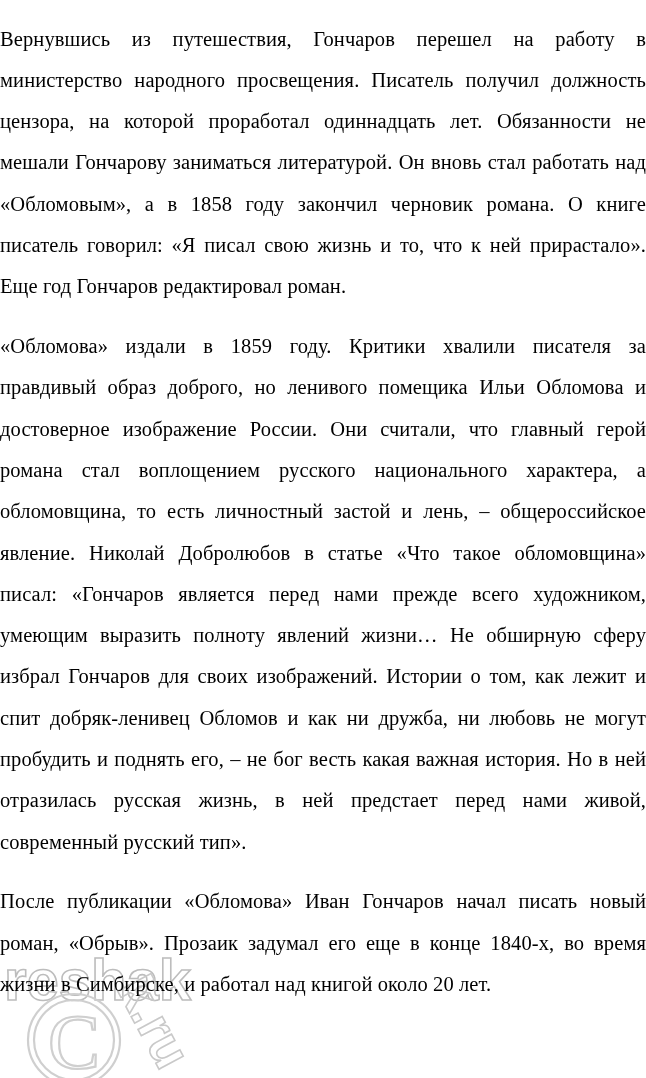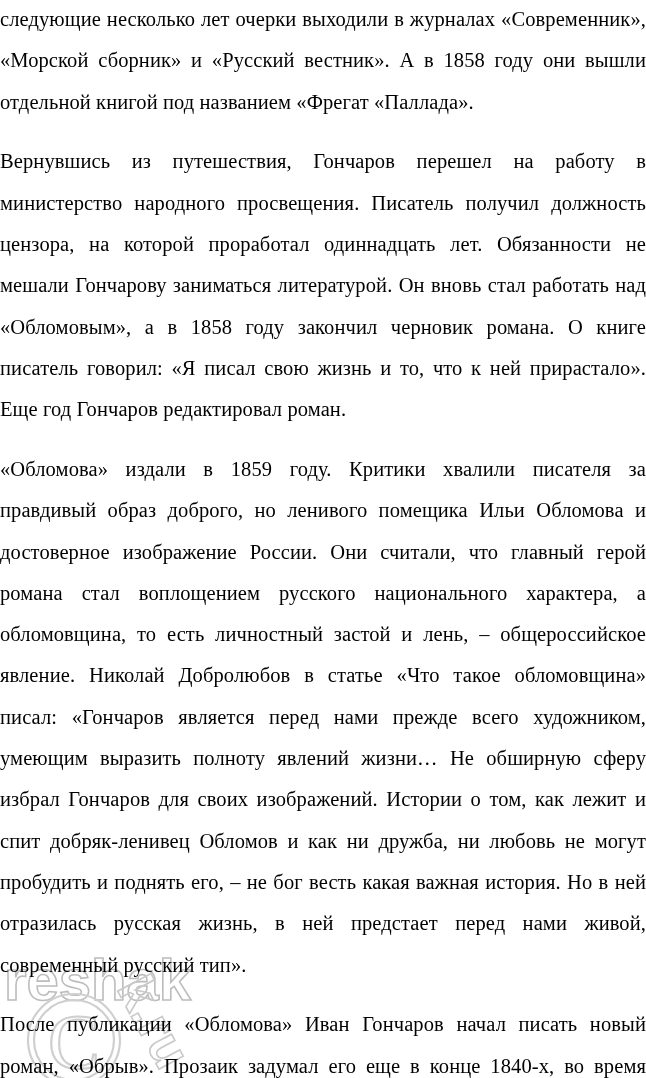--- a/index.html
+++ b/index.html
@@ -113,21 +113,20 @@
       </g>
 
       <circle class="wm-circle-outer" cx="66" cy="110" r="46"></circle>
       <circle class="wm-circle-inner" cx="66" cy="110" r="40"></circle>
       <text class="wm-c-glyph" x="40" y="138">C</text>
     </svg>
   </div>
 
   <div class="text-layer">
 
-    <p class="para cont-top">следующие несколько лет очерки выходили в журналах «Современник», «Морской сборник» и «Русский вестник». А в 1858 году они вышли отдельной книгой под названием «Фрегат «Паллада».</p>
 
     <p class="para gap-std">Вернувшись из путешествия, Гончаров перешел на работу в министерство народного просвещения. Писатель получил должность цензора, на которой проработал одиннадцать лет. Обязанности не мешали Гончарову заниматься литературой. Он вновь стал работать над «Обломовым», а в 1858 году закончил черновик романа. О книге писатель говорил: «Я писал свою жизнь и то, что к ней прирастало». Еще год Гончаров редактировал роман.</p>
 
     <p class="para gap-std">«Обломова» издали в 1859 году. Критики хвалили писателя за правдивый образ доброго, но ленивого помещика Ильи Обломова и достоверное изображение России. Они считали, что главный герой романа стал воплощением русского национального характера, а обломовщина, то есть личностный застой и лень, – общероссийское явление. Николай Добролюбов в статье «Что такое обломовщина» писал: «Гончаров является перед нами прежде всего художником, умеющим выразить полноту явлений жизни… Не обширную сферу избрал Гончаров для своих изображений. Истории о том, как лежит и спит добряк-ленивец Обломов и как ни дружба, ни любовь не могут пробудить и поднять его, – не бог весть какая важная история. Но в ней отразилась русская жизнь, в ней предстает перед нами живой, современный русский тип».</p>
 
     <p class="para gap-std">После публикации «Обломова» Иван Гончаров начал писать новый роман, «Обрыв». Прозаик задумал его еще в конце 1840-х, во время жизни в Симбирске, и работал над книгой около 20 лет.</p>
 
   </div>
 
 </div>

